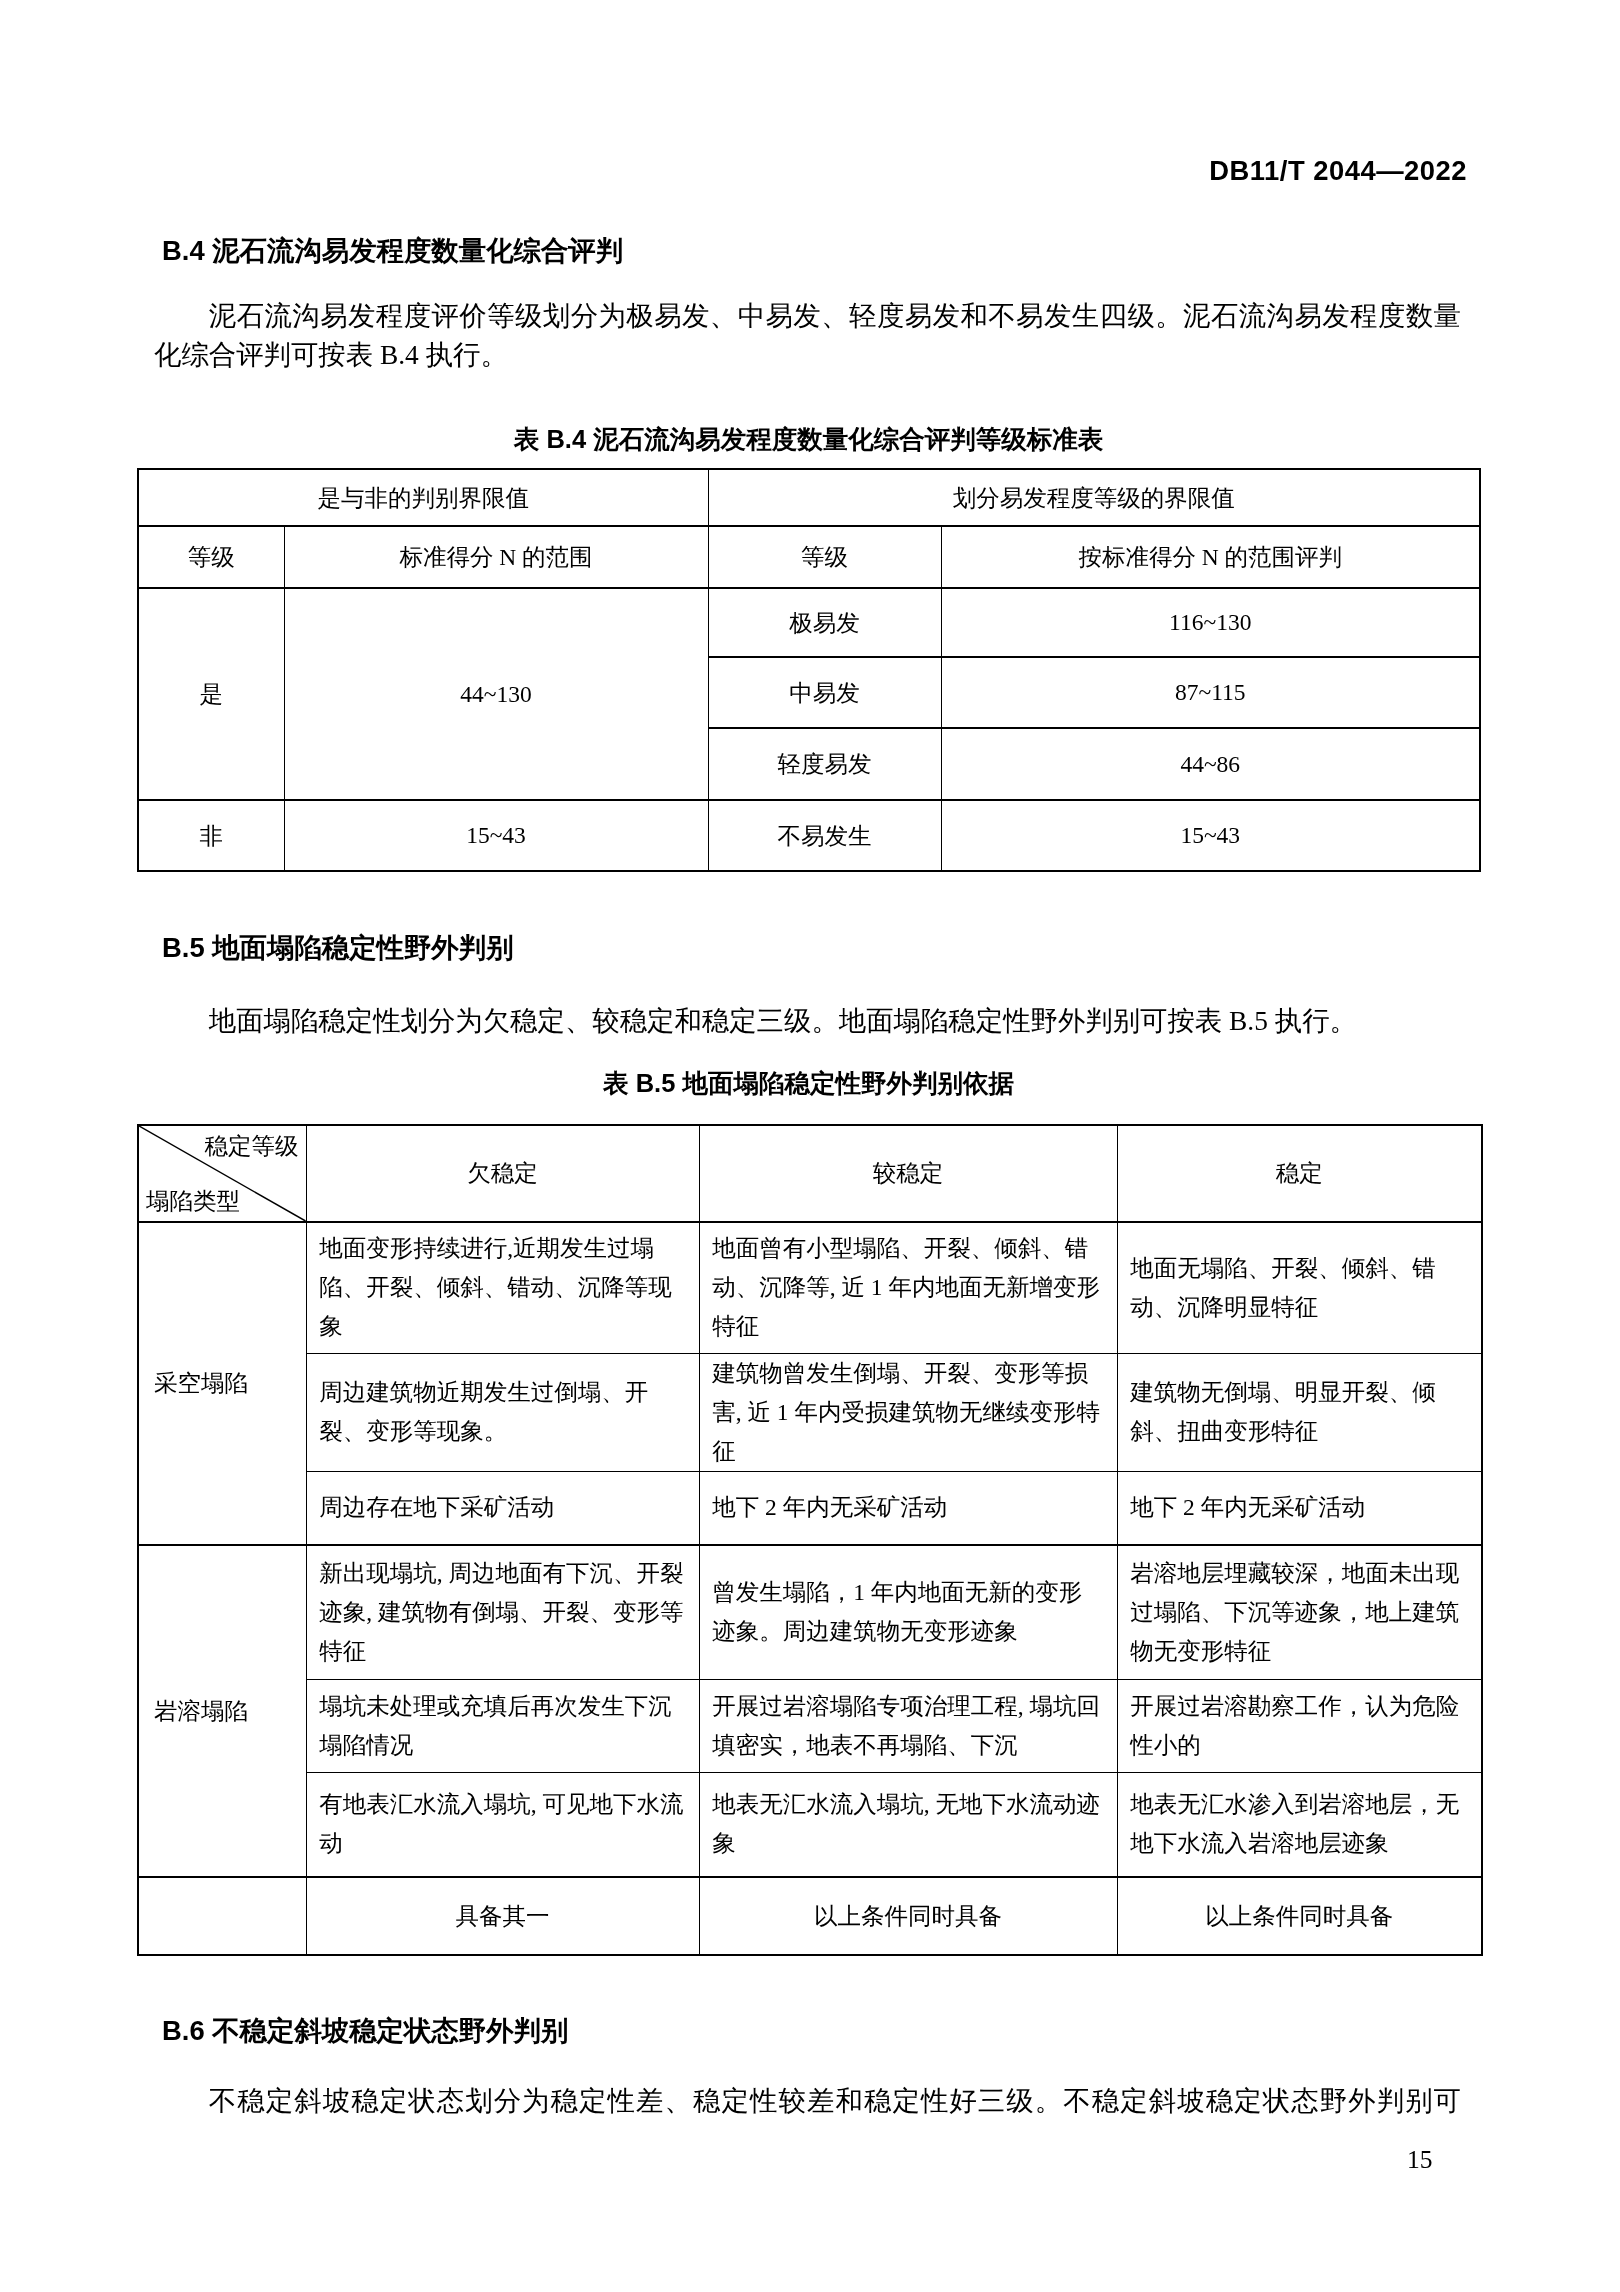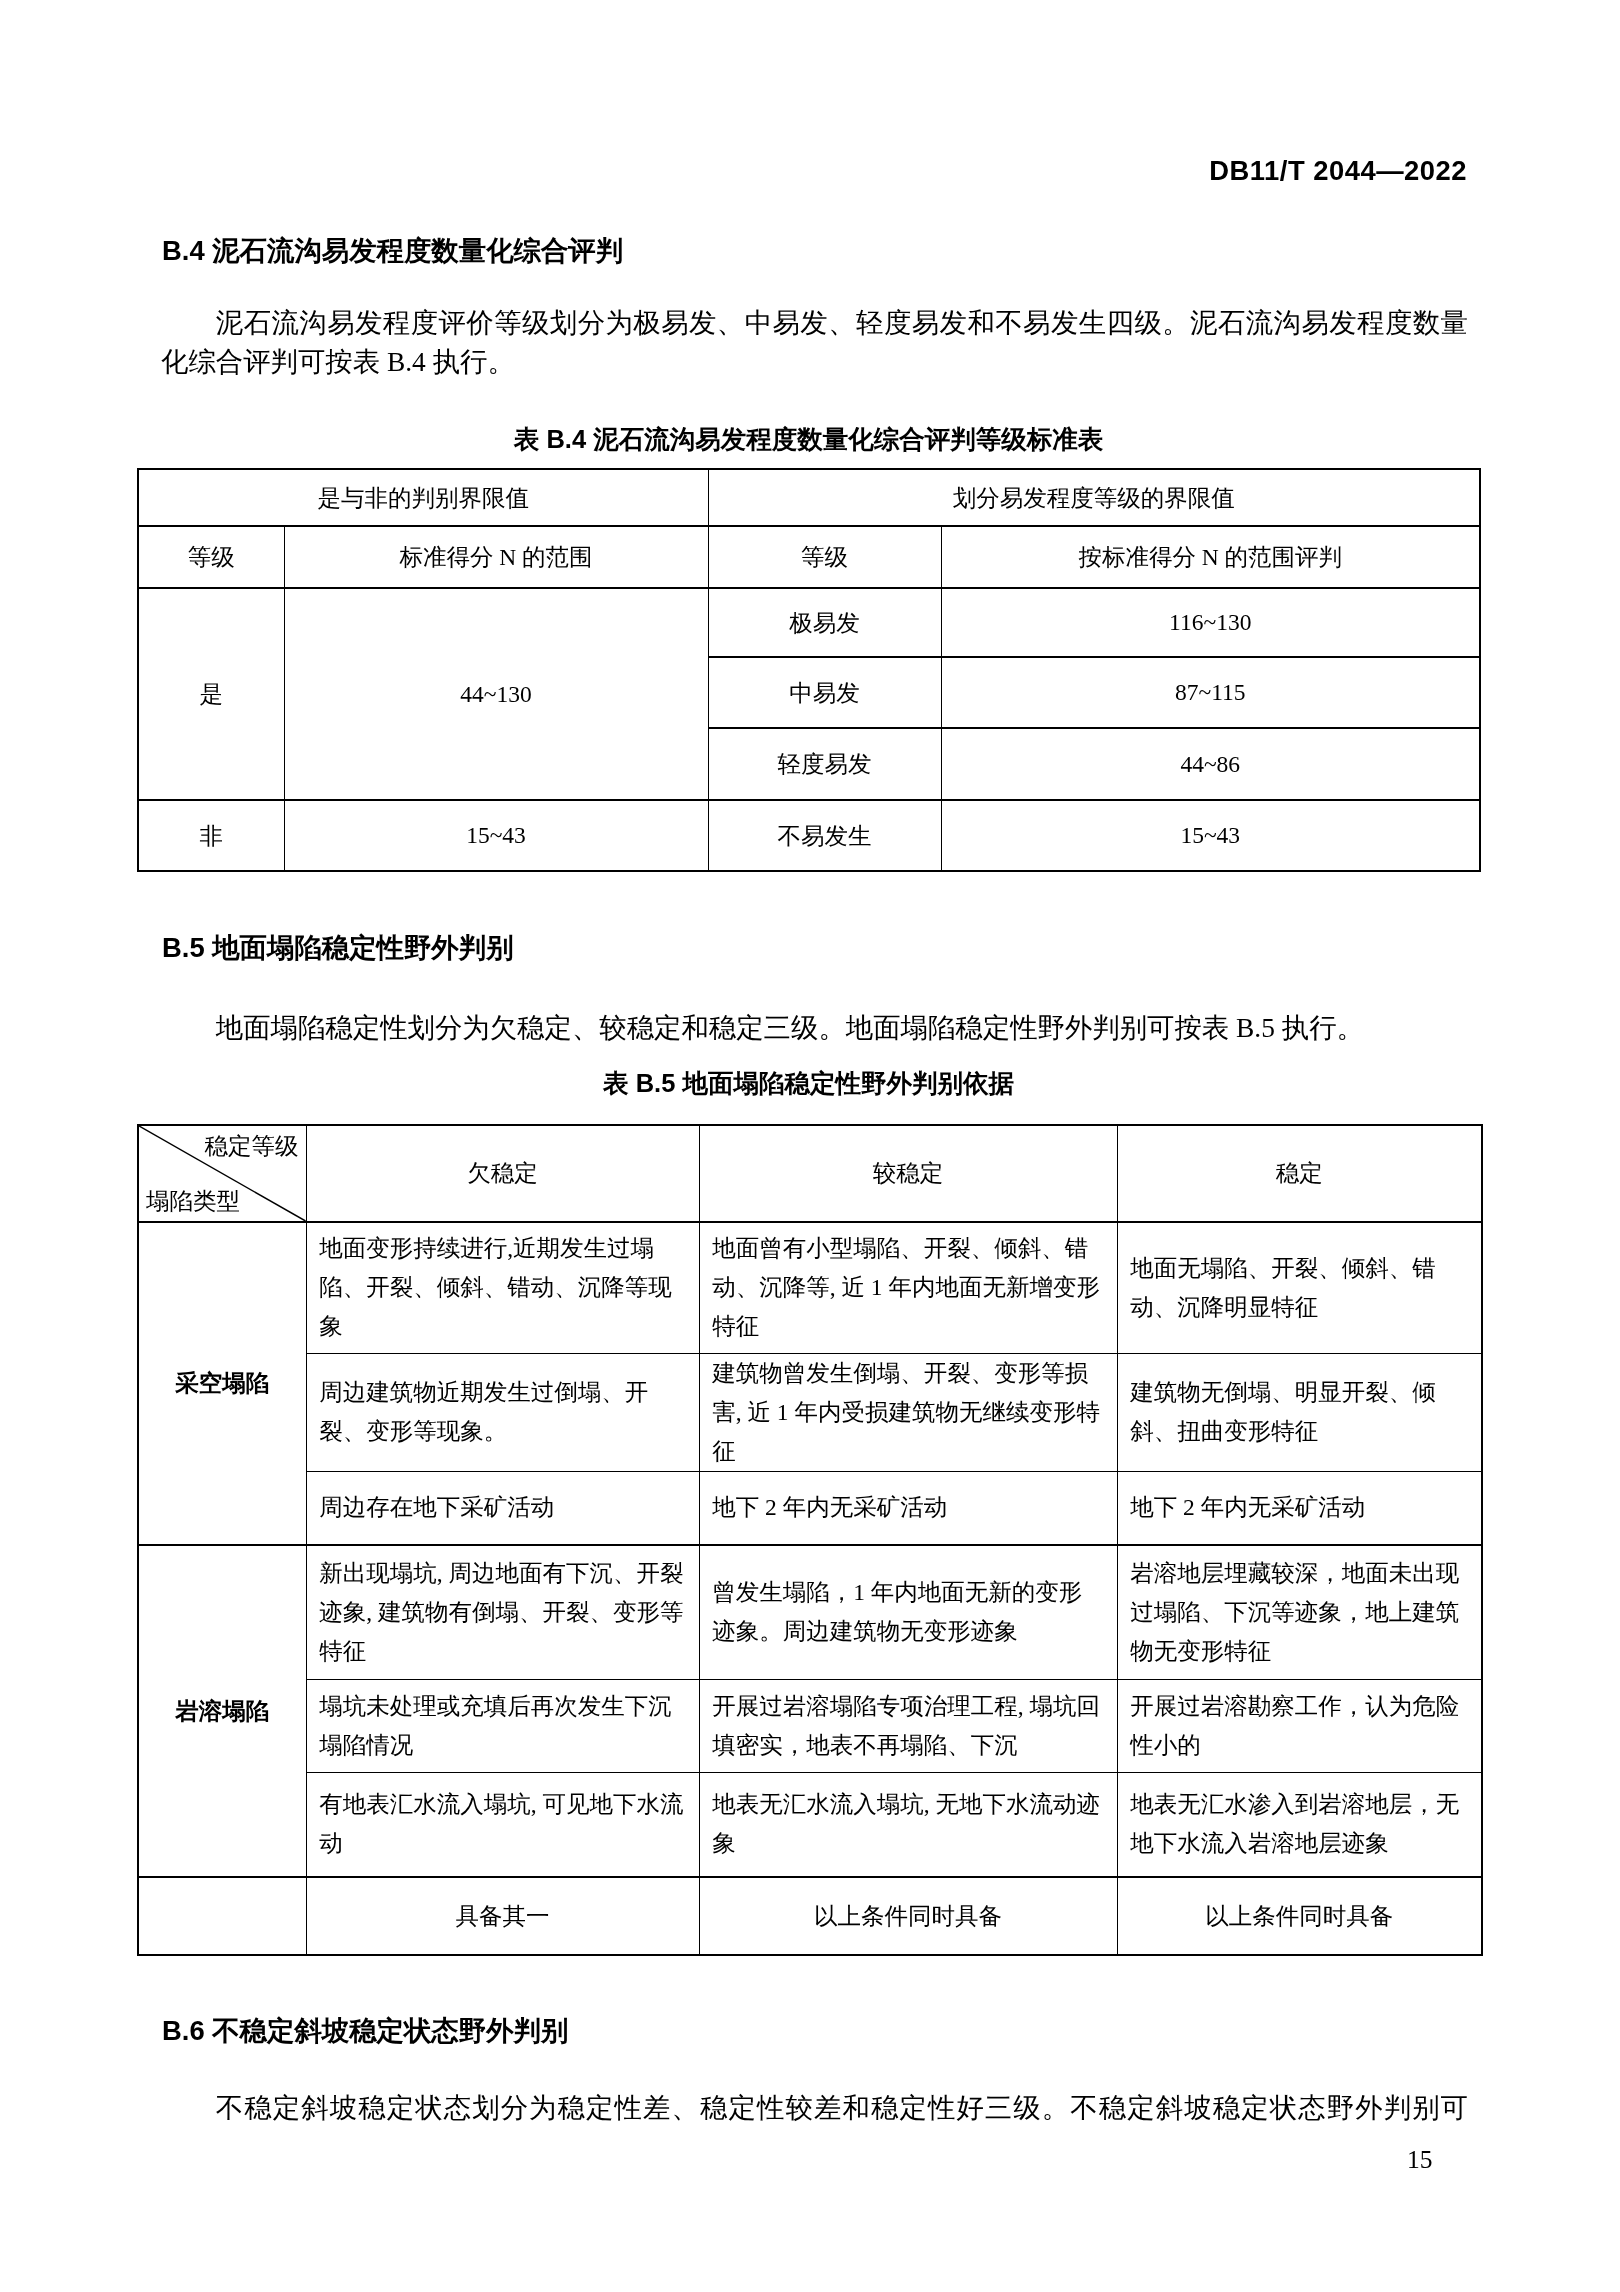--- a/index.html
+++ b/index.html
@@ -28,21 +28,21 @@
     margin: 8px;
     font-family: "Liberation Sans", "DejaVu Sans", sans-serif;
     font-weight: bold;
     font-size: 27.4px;
     white-space: nowrap;
   }
   .body-par {
     position: absolute;
     left: 154px;
     width: 1307px;
-    margin: 7px;
+    margin: 0;
     font-size: 27.4px;
     line-height: 39px;
     text-align: justify;
     text-indent: 2em;
   }
   .par-justify-last { text-align-last: justify; }
   .tbl-caption {
     position: absolute;
     left: 137px;
     width: 1343px;
@@ -73,21 +73,21 @@
     padding: 0 5.9px;
   }
   
   .t5 td {
     border: 1.5px solid #000;
     padding: 0 12.7px;
     line-height: 39px;
   }
   .t5 tr.major > td { border-top: 2.5px solid #000; }
   .t5 td.center { text-align: center; }
-  .t5 td.rlabel { text-align: center; padding: 0 15px; font-weight: bold; }
+  .t5 td.rlabel { padding: 0 15px; }
   .t5 td.th { text-align: center; }
   td.corner {
     position: relative;
     padding: 0 !important;
   }
   .corner svg.diag {
     position: absolute;
     top: 0; left: 0;
     width: 100%; height: 100%;
     display: block;

